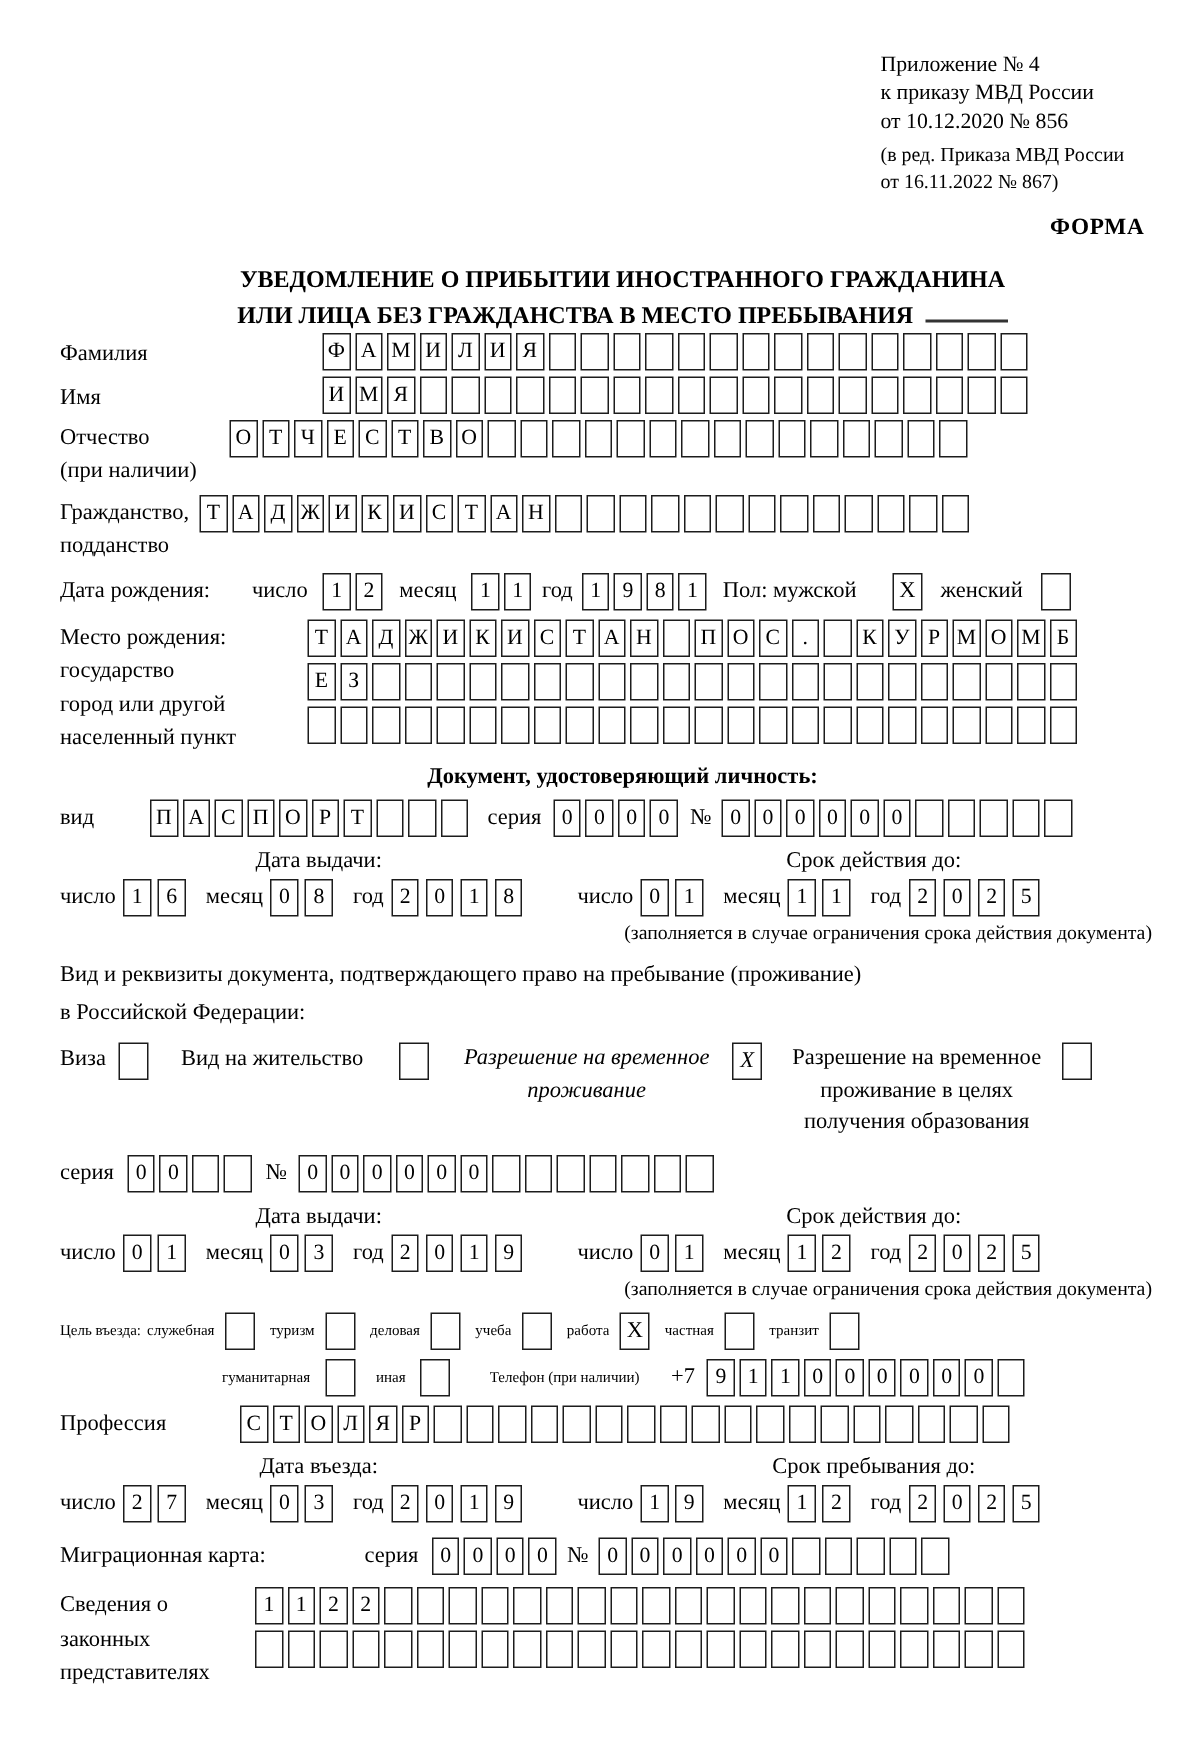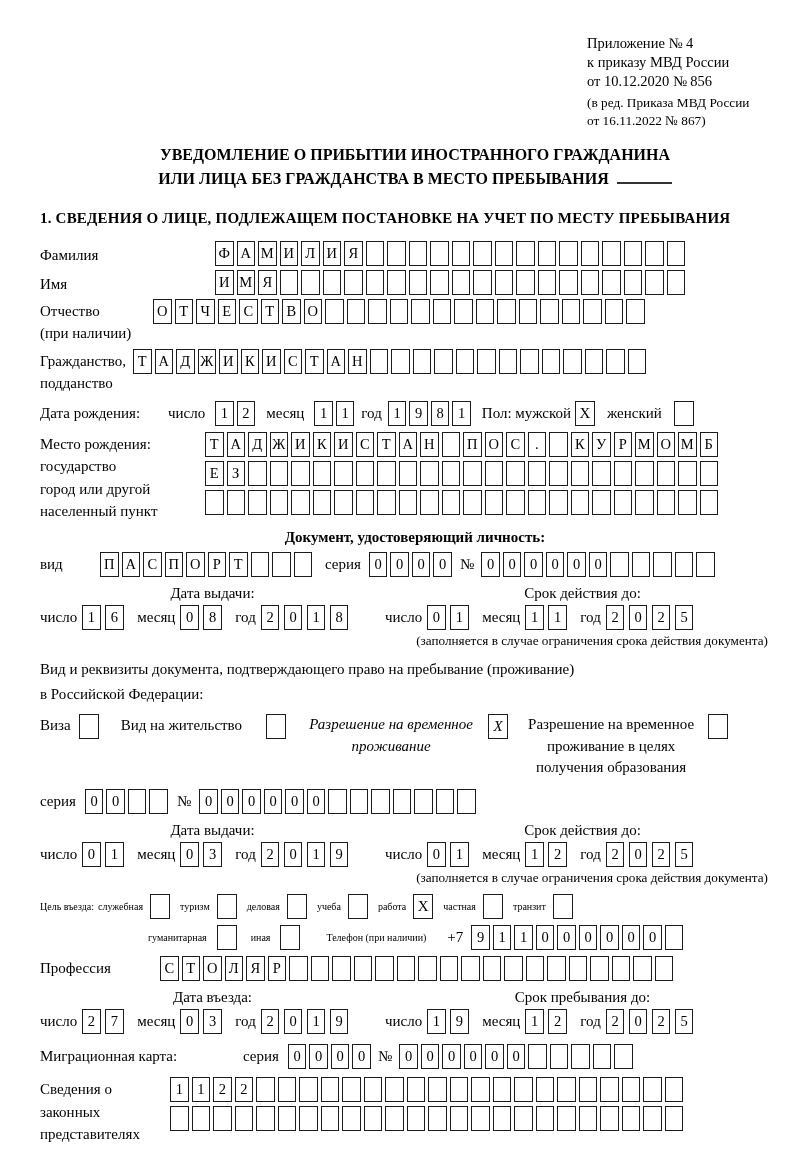--- a/index.html
+++ b/index.html
@@ -76,27 +76,27 @@
 
   <div class="hdr">
     <div>Приложение № 4</div>
     <div>к приказу МВД России</div>
     <div>от 10.12.2020 № 856</div>
     <div class="ed">
       <div>(в ред. Приказа МВД России</div>
       <div>от 16.11.2022 № 867)</div>
     </div>
   </div>
+  <div class="forma">ФОРМА</div>
 
   <div class="title">
     <div>УВЕДОМЛЕНИЕ О ПРИБЫТИИ ИНОСТРАННОГО ГРАЖДАНИНА</div>
     <div><span>ИЛИ ЛИЦА БЕЗ ГРАЖДАНСТВА В МЕСТО ПРЕБЫВАНИЯ</span><span class="blankline"></span></div>
   </div>
 
-  <div class="sec">1. СВЕДЕНИЯ О ЛИЦЕ, ПОДЛЕЖАЩЕМ ПОСТАНОВКЕ НА УЧЕТ ПО МЕСТУ ПРЕБЫВАНИЯ</div>
 
   <div class="row center">
     <span class="lbl w175">Фамилия</span>
     <span class="cells">
         <span class="cell">Ф</span>
         <span class="cell">А</span>
         <span class="cell">М</span>
         <span class="cell">И</span>
         <span class="cell">Л</span>
         <span class="cell">И</span>
@@ -224,21 +224,21 @@
         <span class="cell">1</span>
         <span class="cell">1</span>
       </span>
     <span class="lbl gap4" style="padding-top:0;margin-right:6px;">год</span>
     <span class="cells">
         <span class="cell">1</span>
         <span class="cell">9</span>
         <span class="cell">8</span>
         <span class="cell">1</span>
       </span>
-    <span class="lbl gap8" style="padding-top:0;margin-right:4px;text-align:right;">Пол: мужской</span>
+    <span class="lbl gap8" style="padding-top:0;margin-right:24px;text-align:right;">Пол: мужской</span>
     <span class="chk">X</span>
     <span class="lbl gap12" style="padding-top:0;margin-right:12px;">женский</span>
     <span class="chk"></span>
   </div>
 
   <div class="mr-block" style="margin-top:6px;">
     <div class="lbl2 w165">
       <div>Место рождения:</div>
       <div>государство</div>
       <div>город или другой</div>

